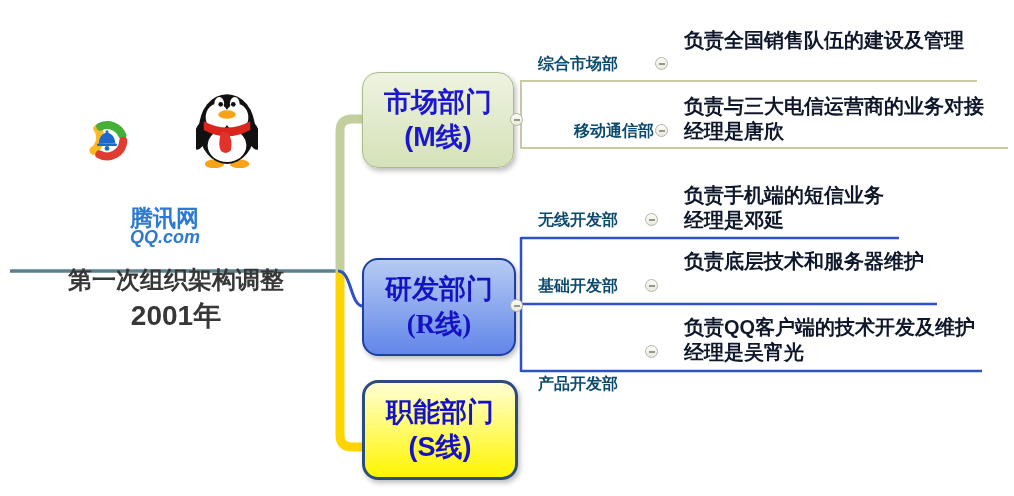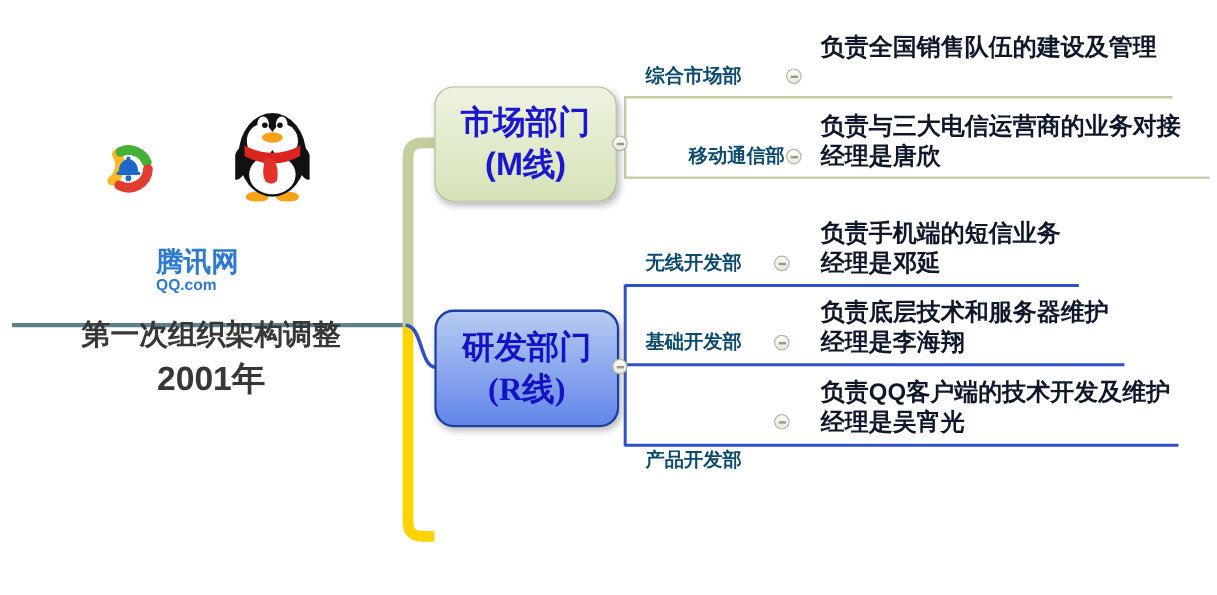--- a/index.html
+++ b/index.html
@@ -5,21 +5,21 @@
   html,body{margin:0;padding:0;background:#fff;}
   .canvas{
     position:relative;width:1014px;height:496px;background:#ffffff;overflow:hidden;
     font-family:"Liberation Sans","DejaVu Sans",sans-serif;
   }
   .connectors{position:absolute;left:0;top:0;width:1014px;height:496px;}
   
   .root-node{position:absolute;left:6px;top:85px;width:345px;height:190px;}
   .brand-text{position:absolute;left:124px;top:120px;width:70px;color:#2e7ad0;font-weight:bold;}
   .brand-name{font-size:23px;letter-spacing:0px;line-height:26px;white-space:nowrap;}
-  .brand-domain{display:block;font-size:13px;line-height:13px;}
+  .brand-domain{display:block;font-size:18px;font-style:italic;text-align:right;line-height:13px;}
   .root-title{position:absolute;left:15px;top:176px;width:310px;text-align:center;color:#373737;font-weight:bold;}
   .root-title .t1{font-size:24px;line-height:37px;}
   .root-title .t2{font-size:28px;line-height:35px;}
   
   .branch-node{
     position:absolute;left:362px;width:150px;height:94px;border-radius:16px;
     display:flex;flex-direction:column;align-items:center;justify-content:center;
     font-weight:bold;font-size:27px;line-height:35px;text-align:center;
     box-shadow:2px 3px 5px rgba(110,110,110,.45);
   }
@@ -110,40 +110,43 @@
   </div>
 
   <div class="branch-node branch-m">
     <span>市场部门</span>
     <span>(M线)</span>
   </div>
   <div class="branch-node branch-r">
     <span>研发部门</span>
     <span>(R线)</span>
   </div>
+  <div class="branch-node branch-s">
+    <span>职能部门</span>
+    <span>(S线)</span>
+  </div>
 
   <div class="leaf-label" style="top:52px;">综合市场部</div>
   <div class="leaf-note" style="top:28px;">
     <span>负责全国销售队伍的建设及管理</span>
   </div>
   <div class="leaf-label" style="top:119px;margin-left:36px;">移动通信部</div>
   <div class="leaf-note" style="top:94px;">
     <span>负责与三大电信运营商的业务对接</span>
     <span>经理是唐欣</span>
   </div>
 
   <div class="leaf-label" style="top:208px;">无线开发部</div>
   <div class="leaf-note" style="top:183px;">
     <span>负责手机端的短信业务</span>
     <span>经理是邓延</span>
   </div>
   <div class="leaf-label" style="top:274px;">基础开发部</div>
   <div class="leaf-note" style="top:249px;">
     <span>负责底层技术和服务器维护</span>
-    <span>经理是李海翔</span>
   </div>
   <div class="leaf-label" style="top:340px;margin-top:32px;">产品开发部</div>
   <div class="leaf-note" style="top:315px;">
     <span>负责QQ客户端的技术开发及维护</span>
     <span>经理是吴宵光</span>
   </div>
 
   <div class="collapse" style="left:510px;top:113px;">
       <i></i>
     </div>

